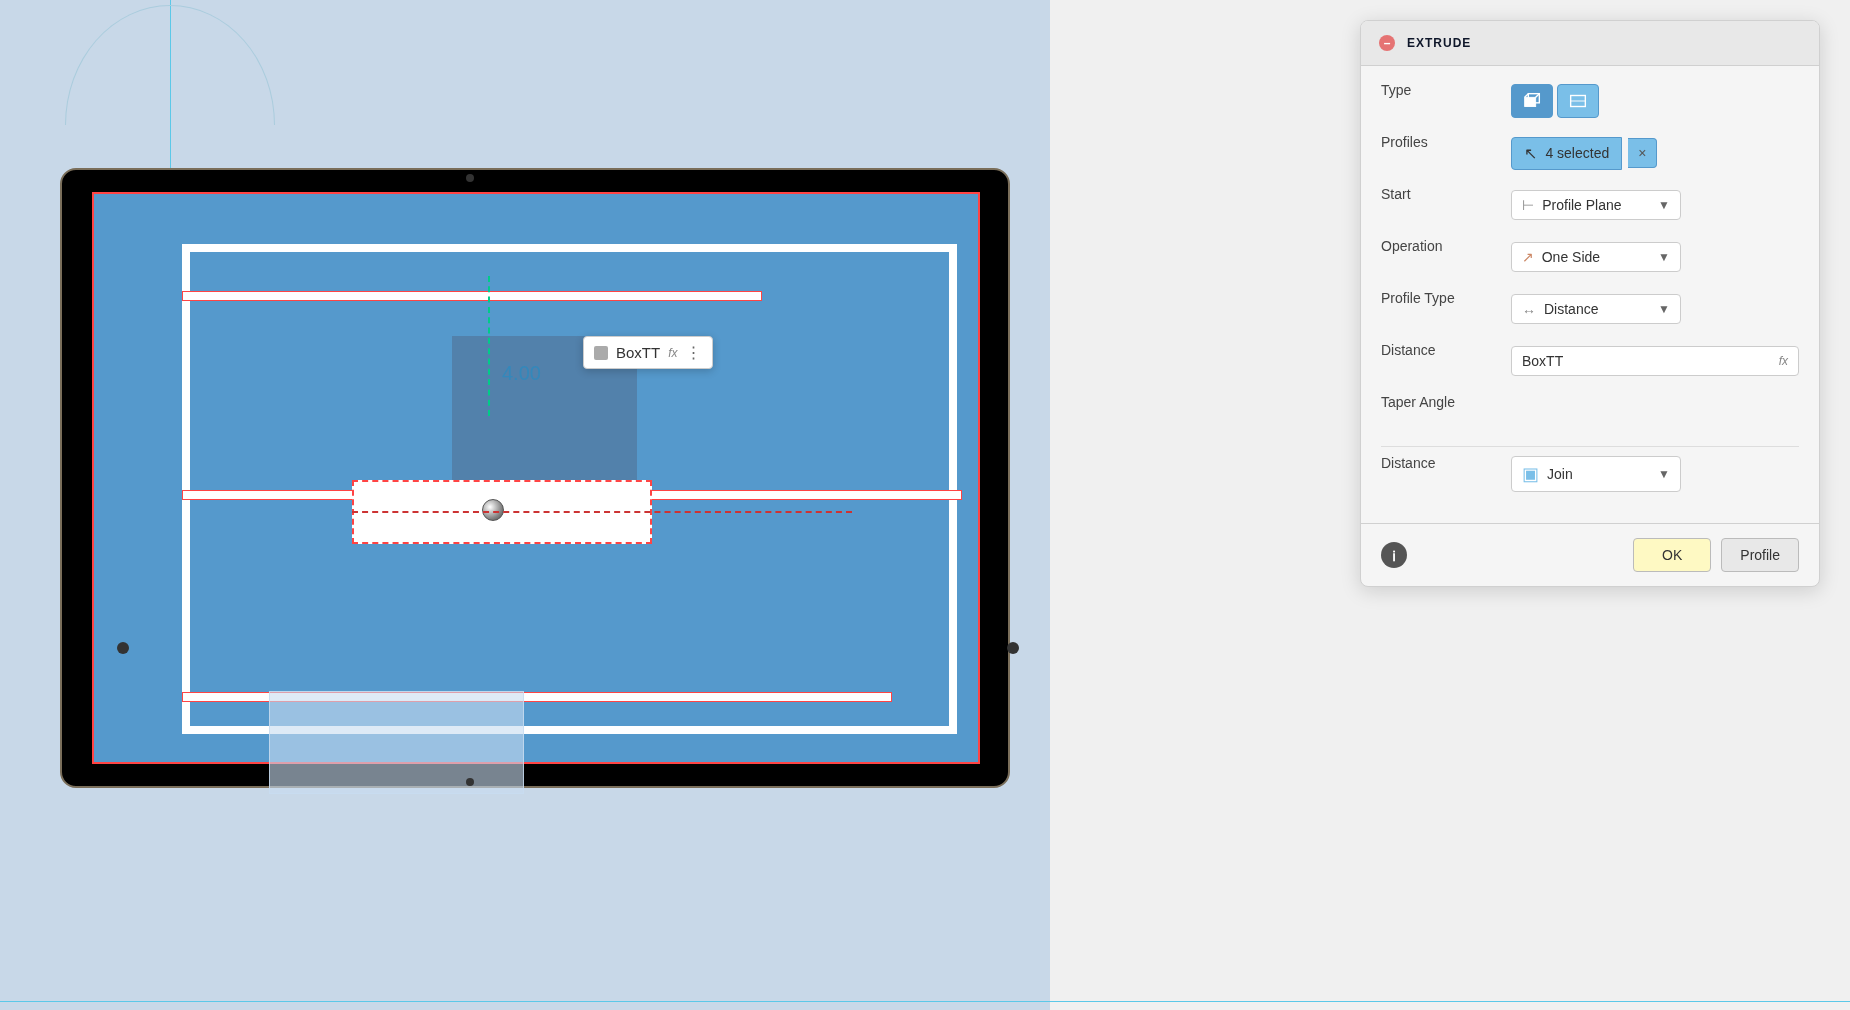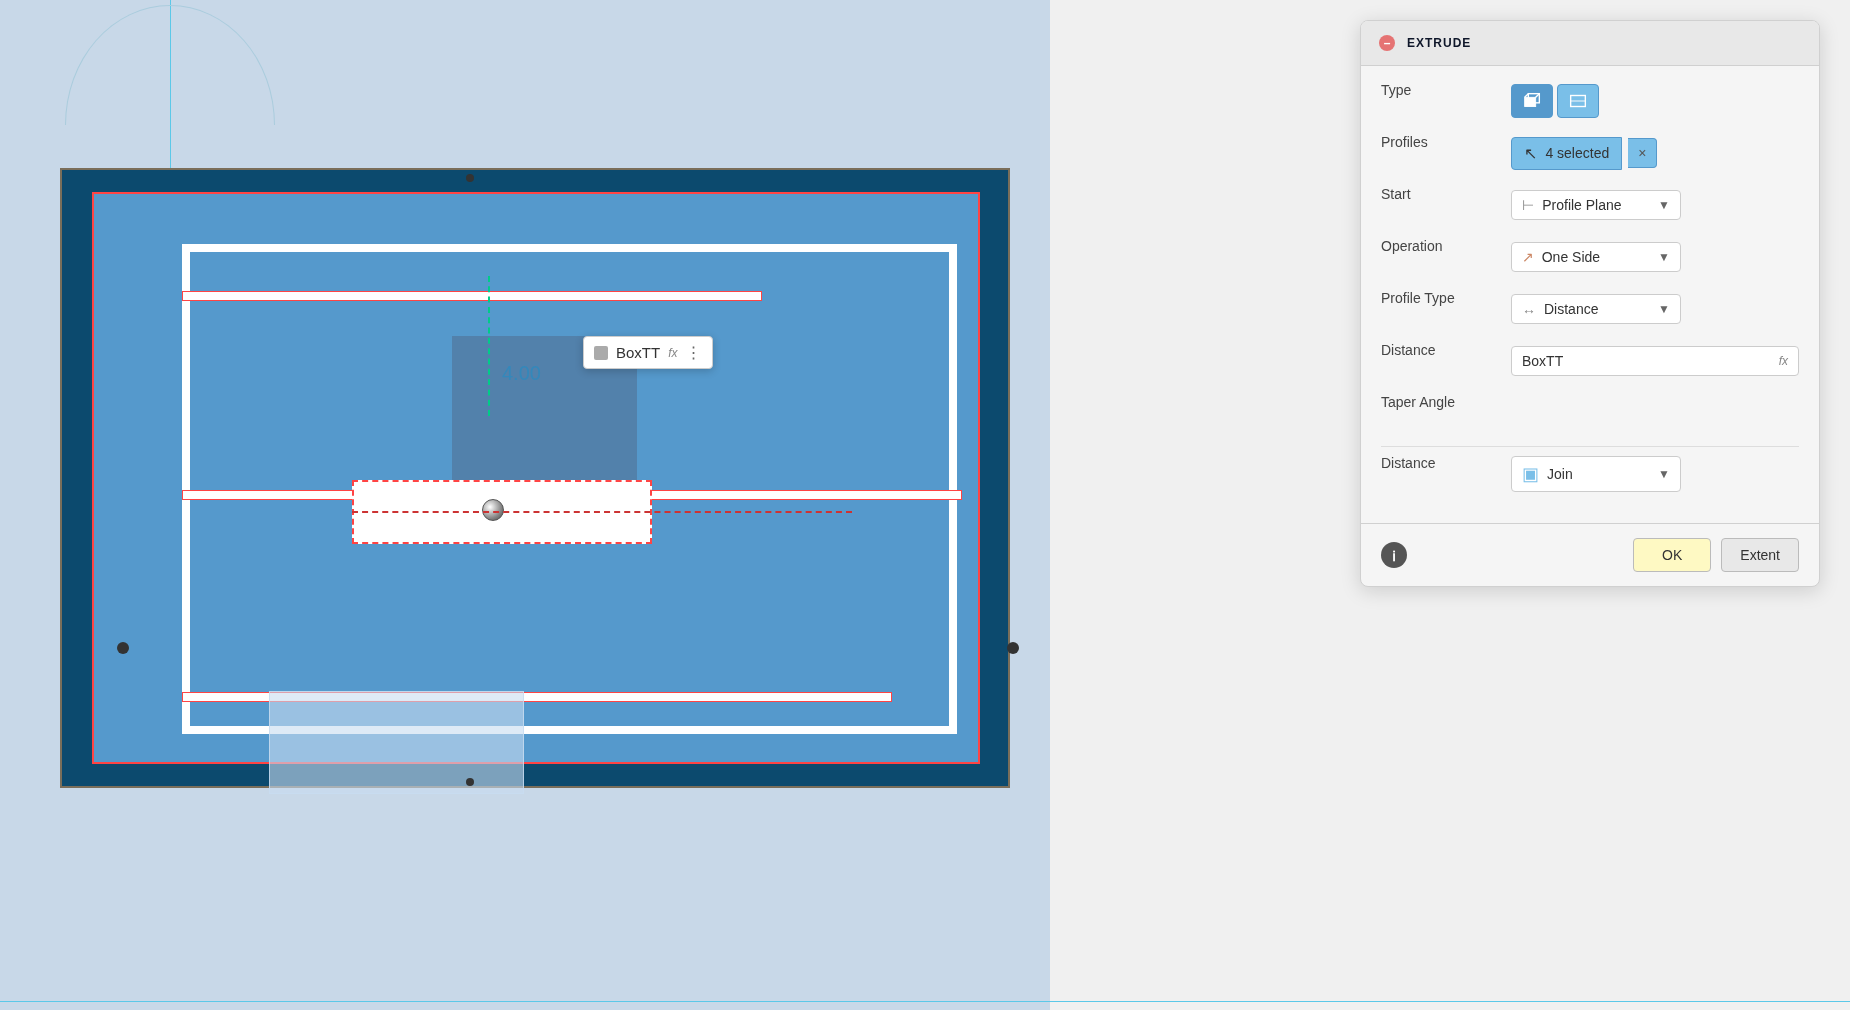--- a/index.html
+++ b/index.html
@@ -54,23 +54,23 @@
       border-radius: 50% 50% 0 0 / 100% 100% 0 0;
     }
 
     
     .main-box {
       position: absolute;
       left: 60px;
       top: 168px;
       width: 950px;
       height: 620px;
-      background: #0c4a6e;
+      background: #000000;
       border: 2px solid #7a6e5a;
-      border-radius: 0;
+      border-radius: 16px;
     }
 
     
     .blue-face {
       position: absolute;
       left: 30px;
       top: 22px;
       width: 888px;
       height: 572px;
       background: #5599cc;
@@ -668,20 +668,20 @@
       </div>
 
     </div>
 
     <div class="dialog-footer">
       <button class="info-btn">
         <span>ℹ</span>
       </button>
       <div class="footer-buttons">
         <button class="ok-btn">OK</button>
-        <button class="cancel-btn">Extent</button>
+        <button class="cancel-btn">Profile</button>
       </div>
     </div>
 
   </div>
 
   <div class="panel-blue-line"></div>
 </div>
 
 </body></html>

